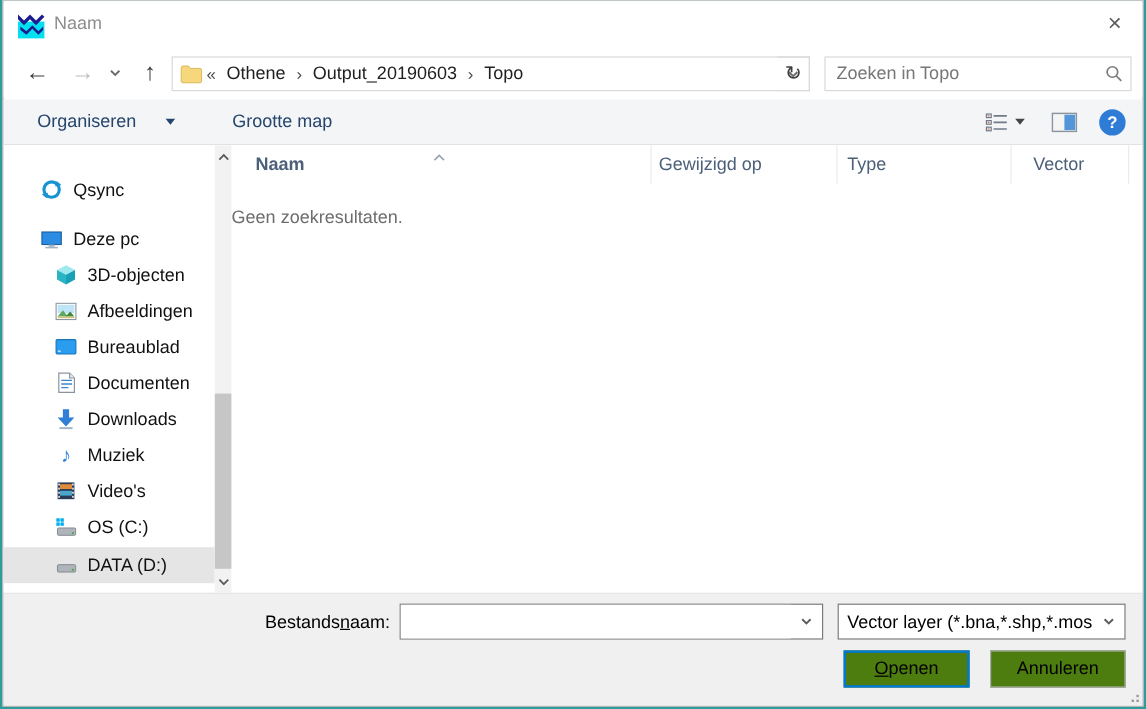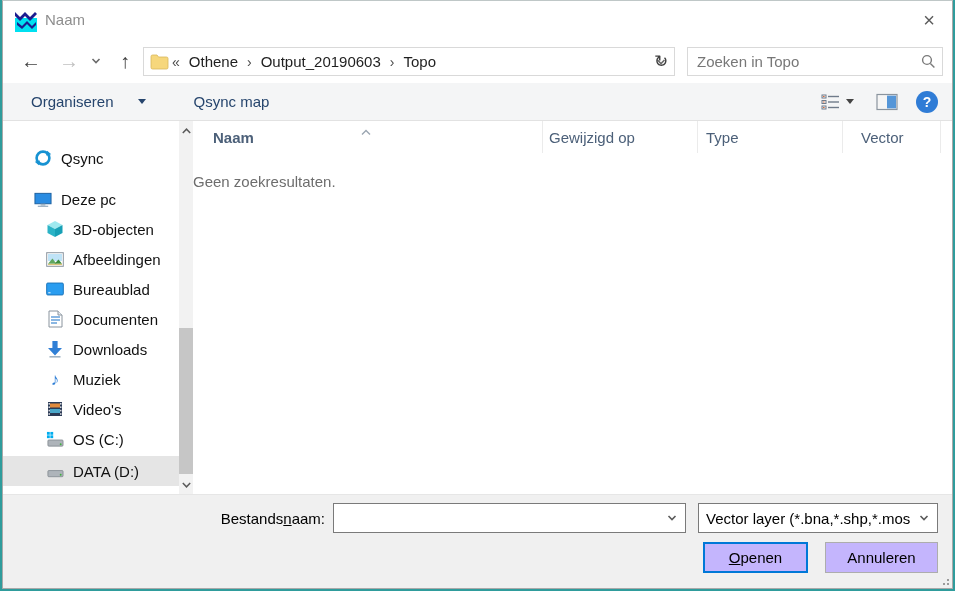--- a/index.html
+++ b/index.html
@@ -96,21 +96,21 @@
   .accel { text-decoration:underline; }
   .fn-combo { position:absolute; top:8px; left:330px; width:353px; height:30px; background:#fff;
               border:1px solid #7a7a7a; display:flex; align-items:center; }
   .fn-combo input { flex:1; border:none; outline:none; height:100%; padding-left:6px;
                     font-size:15px; font-family:"Liberation Sans",sans-serif; }
   .combo-chev { width:26px; display:flex; justify-content:center; align-items:center; }
   .ft-combo { position:absolute; top:8px; left:695px; width:240px; height:30px; background:#fff;
               border:1px solid #7a7a7a; display:flex; align-items:center; cursor:pointer; }
   .ft-combo .ft-text { flex:1; font-size:15px; color:#000; padding-left:7px; white-space:nowrap;
                        overflow:hidden; }
-  .btn { position:absolute; top:47px; height:31px; background:#c4b5fd; border:1px solid #adadad;
+  .btn { position:absolute; top:47px; height:31px; background:#4d7c0f; border:1px solid #adadad;
          font-size:15px; color:#000; display:flex; align-items:center; justify-content:center;
          cursor:pointer; }
   .btn-open { left:700px; width:105px; border:2px solid #0078d7; }
   .btn-cancel { left:822px; width:113px; }
   .resize-grip { position:absolute; right:3px; bottom:3px; width:10px; height:10px; }
   .resize-grip i { position:absolute; width:2px; height:2px; background:#9b9b9b; }
 </style>
 </head>
 <body>
 
@@ -165,21 +165,21 @@
       </span>
     </div>
   </div>
 
   <div class="toolbar">
     <div class="tb-btn tb-organize">
       <span>Organiseren</span>
       <span class="dd-arrow"></span>
     </div>
     <div class="tb-btn tb-newfolder">
-      <span>Qsync map</span>
+      <span>Grootte map</span>
     </div>
     <div class="tb-right">
       <div class="tb-ico">
         <svg width="20" height="18" viewBox="0 0 20 18">
           <rect x="1" y="2" width="4" height="3" fill="none" stroke="#6f7b8a" stroke-width="1"></rect>
           <rect x="1" y="7.5" width="4" height="3" fill="none" stroke="#6f7b8a" stroke-width="1"></rect>
           <rect x="1" y="13" width="4" height="3" fill="none" stroke="#6f7b8a" stroke-width="1"></rect>
           <line x1="7" y1="3.5" x2="18" y2="3.5" stroke="#6f7b8a" stroke-width="1.4"></line>
           <line x1="7" y1="9" x2="18" y2="9" stroke="#6f7b8a" stroke-width="1.4"></line>
           <line x1="7" y1="14.5" x2="18" y2="14.5" stroke="#6f7b8a" stroke-width="1.4"></line>

